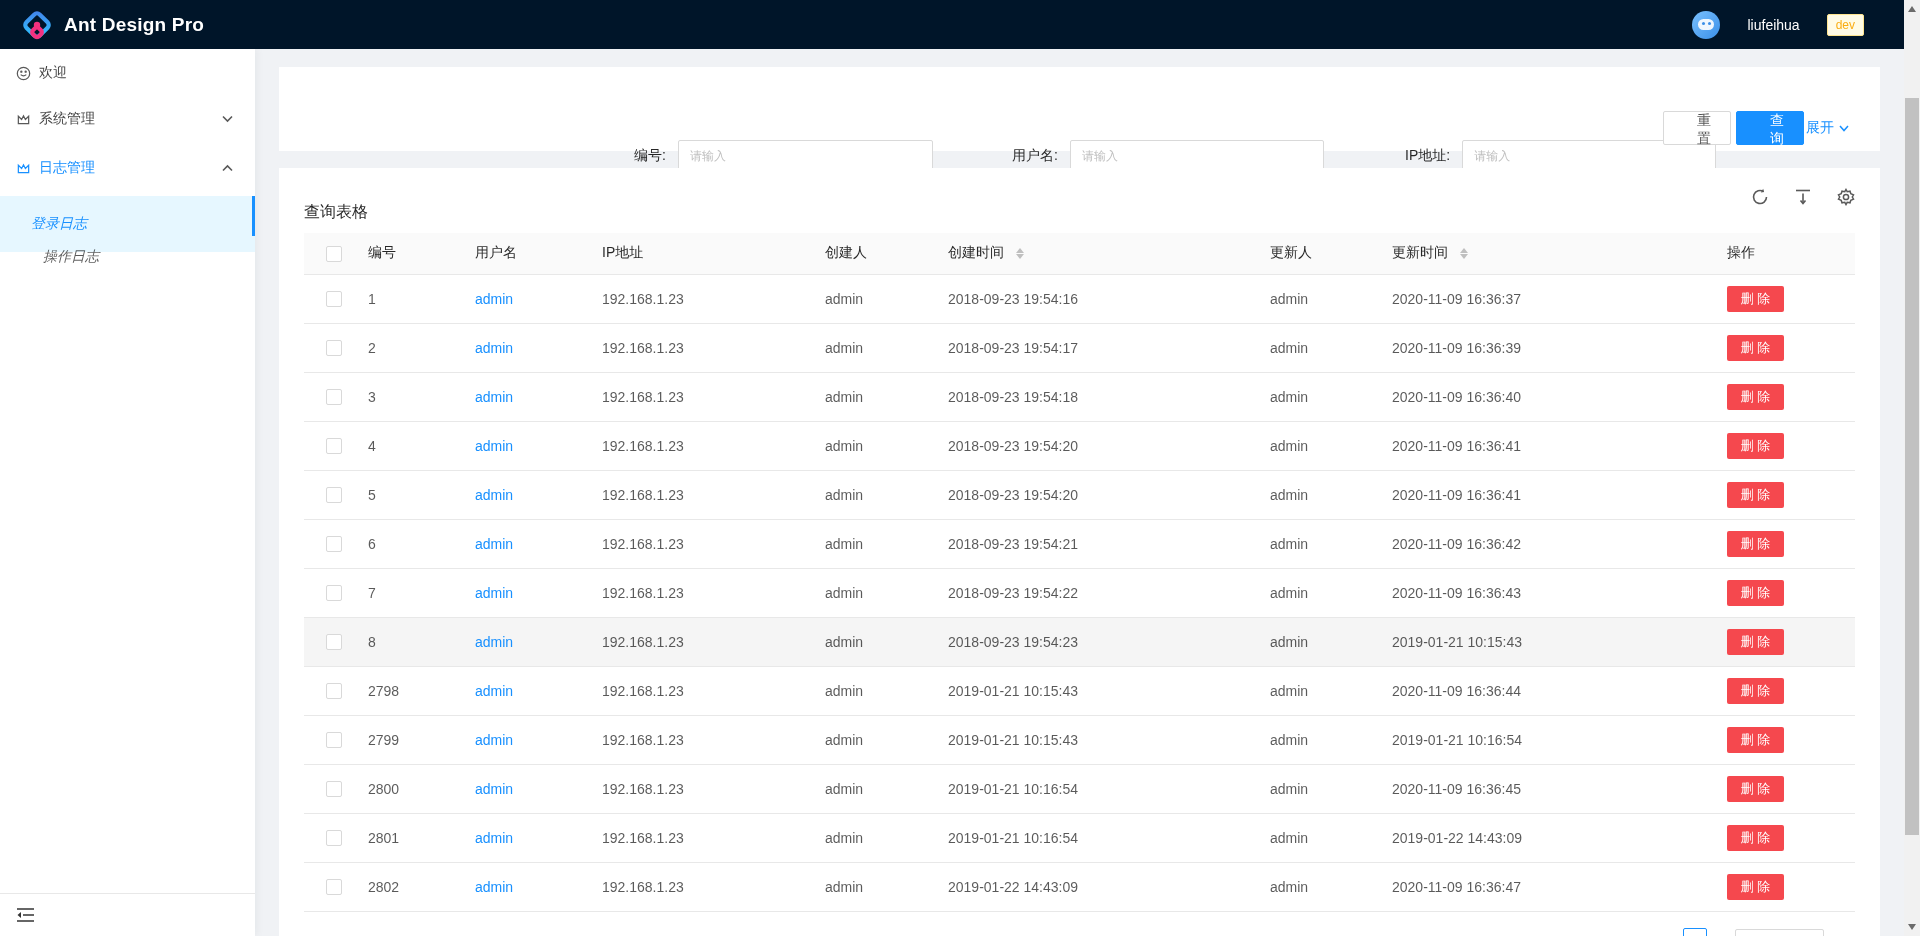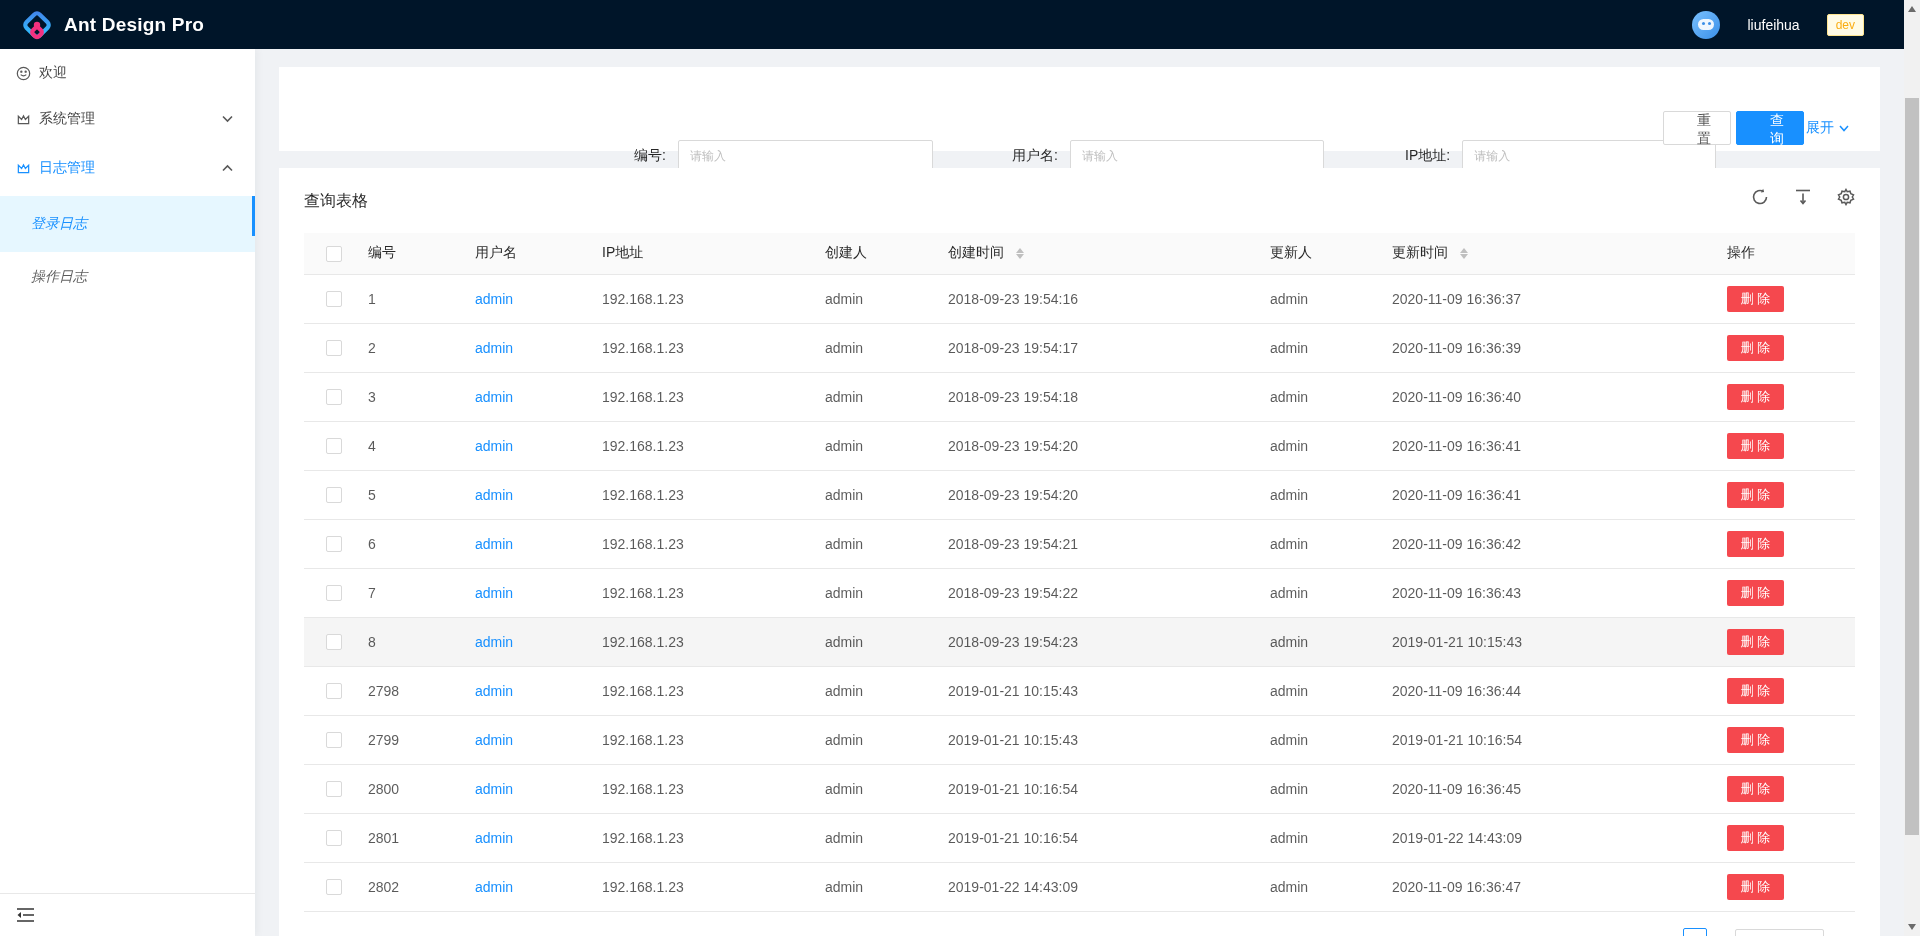--- a/index.html
+++ b/index.html
@@ -52,21 +52,21 @@
     background:#fff; color:rgba(0,0,0,.68); padding:0 33px; }
   .btn-primary { background:#1890ff; border-color:#1890ff; color:#fff; }
   .reset-btn { position:absolute; left:1384px; top:44px; width:63px; }
   .query-btn { position:absolute; left:1457px; top:44px; width:63px; }
   .expand-link { position:absolute; left:1527px; top:52px; color:#1890ff; cursor:pointer; display:flex; align-items:center; gap:5px; }
   .chev-down-sm { width:10px; height:7px; }
 
   
   .table-card { position:absolute; left:24px; top:119px; width:1601px; height:768px; background:#fff; }
   .card-head { position:absolute; left:25px; top:16px; right:25px; height:32px; }
-  .card-title { position:absolute; left:0; top:7px; font-size:16px; font-weight:500; color:rgba(0,0,0,.85); }
+  .card-title { position:absolute; left:0; top:18px; font-size:16px; font-weight:500; color:rgba(0,0,0,.85); }
   .tool-icons { position:absolute; right:0; top:4px; display:flex; gap:25px; align-items:center; }
   .tool-icon { width:18px; height:18px; cursor:pointer; color:#595959; }
 
   table.grid { position:absolute; left:25px; top:65px; width:1551px; border-collapse:collapse; table-layout:fixed; }
   .grid col.c-check{width:62px} .grid col.c-id{width:107px} .grid col.c-user{width:127px}
   .grid col.c-ip{width:223px} .grid col.c-creator{width:123px} .grid col.c-ctime{width:322px}
   .grid col.c-updater{width:122px} .grid col.c-utime{width:335px} .grid col.c-op{width:130px}
   .grid th { height:41px; background:#fafafa; text-align:left; font-weight:500; color:rgba(0,0,0,.85);
     padding:0 0 0 2px; border-bottom:1px solid #e8e8e8; font-size:14px; }
   .grid th.th-check { padding-left:22px; }
@@ -153,21 +153,21 @@
     <span class="mi-label">日志管理</span>
     <svg class="mi-arrow" viewBox="0 0 11 8" fill="none" stroke="#595959" stroke-width="1.6">
       <path d="M1 6.5 L5.5 2 L10 6.5"></path>
     </svg>
   </div>
 
   <div class="sub-item selected" style="top:147px;">
     <span class="mi-label">登录日志</span>
   </div>
 
-  <div class="sub-item" style="top:200px;">
+  <div class="sub-item" style="top:180px;margin-left:12px;">
     <span class="mi-label">操作日志</span>
   </div>
 
   <div class="sidebar-footer">
     <svg class="fold-icon" viewBox="0 0 17 16" stroke="#333" stroke-width="1.5">
       <line x1="0" y1="2" x2="17" y2="2"></line>
         <line x1="6" y1="8" x2="17" y2="8"></line>
         <line x1="0" y1="14" x2="17" y2="14"></line>
       <path d="M4 5 L0.5 8 L4 11 Z" fill="#333" stroke="none"></path>
     </svg>

